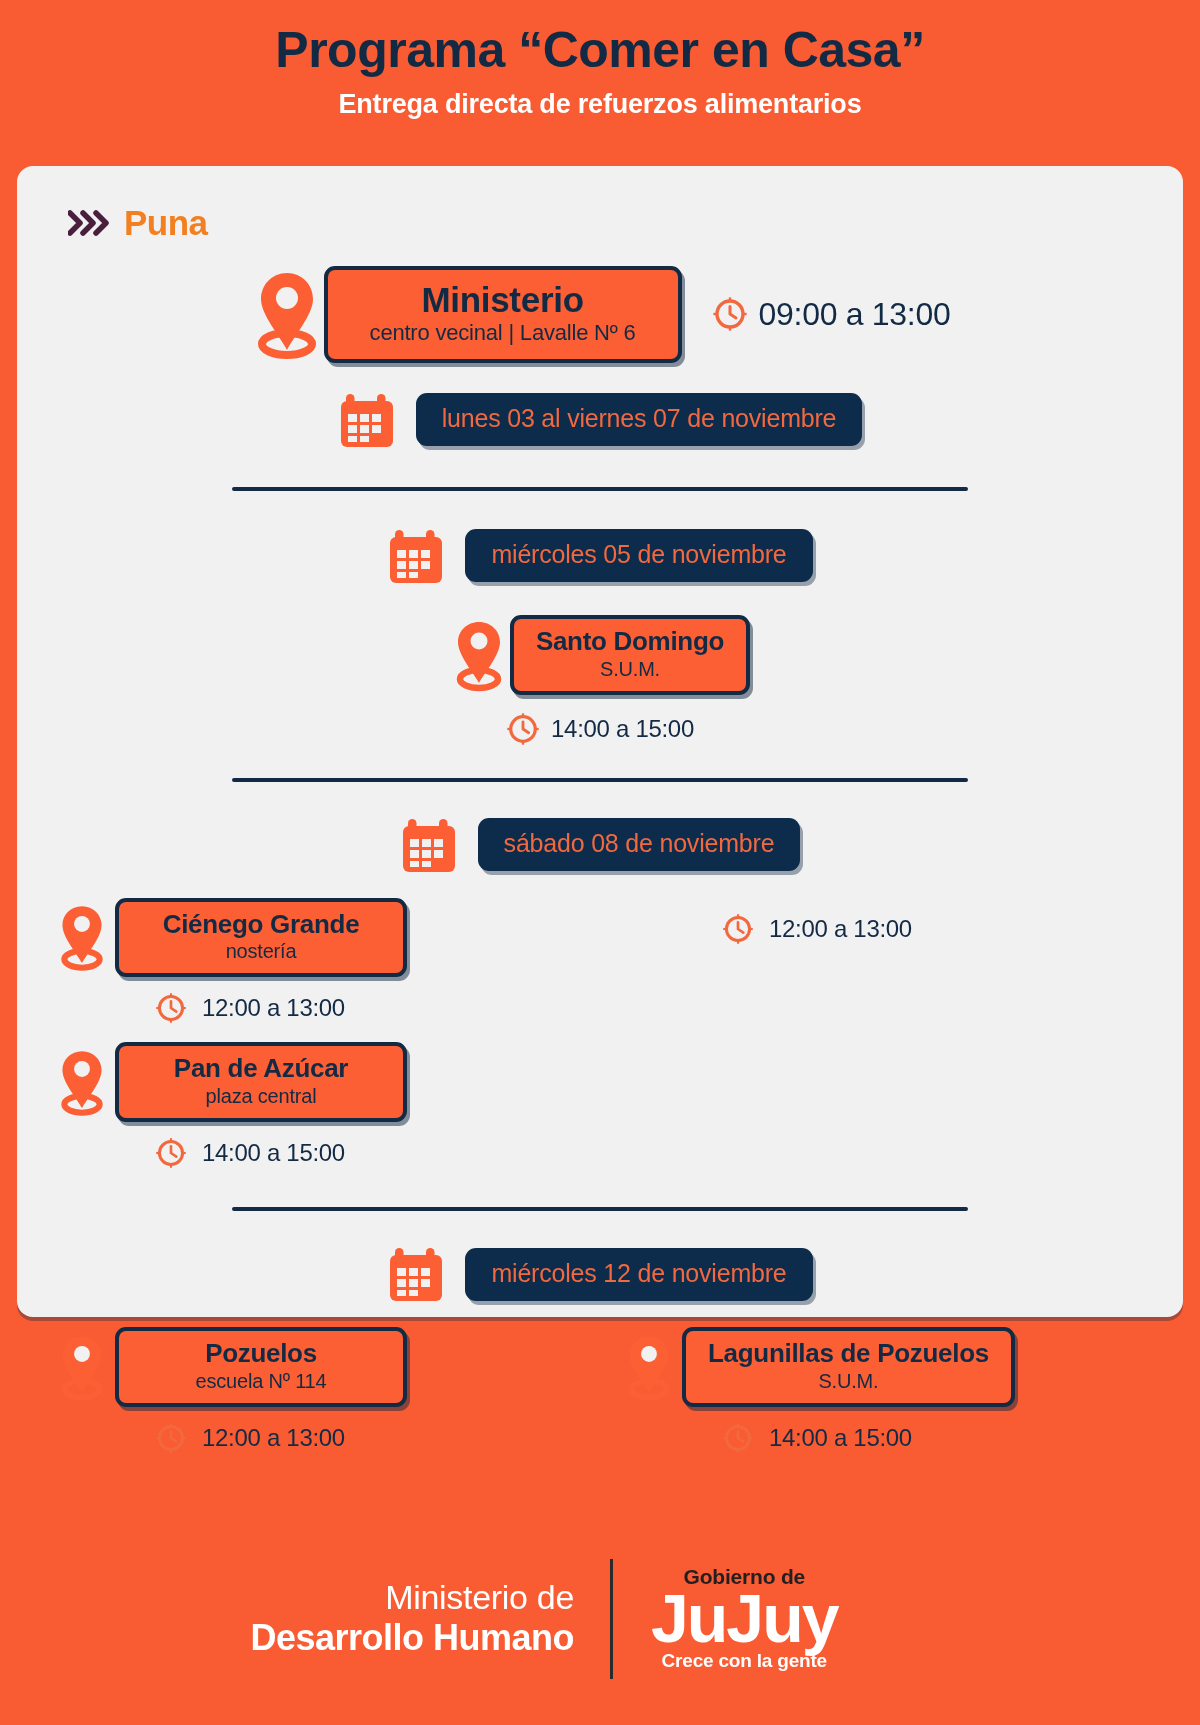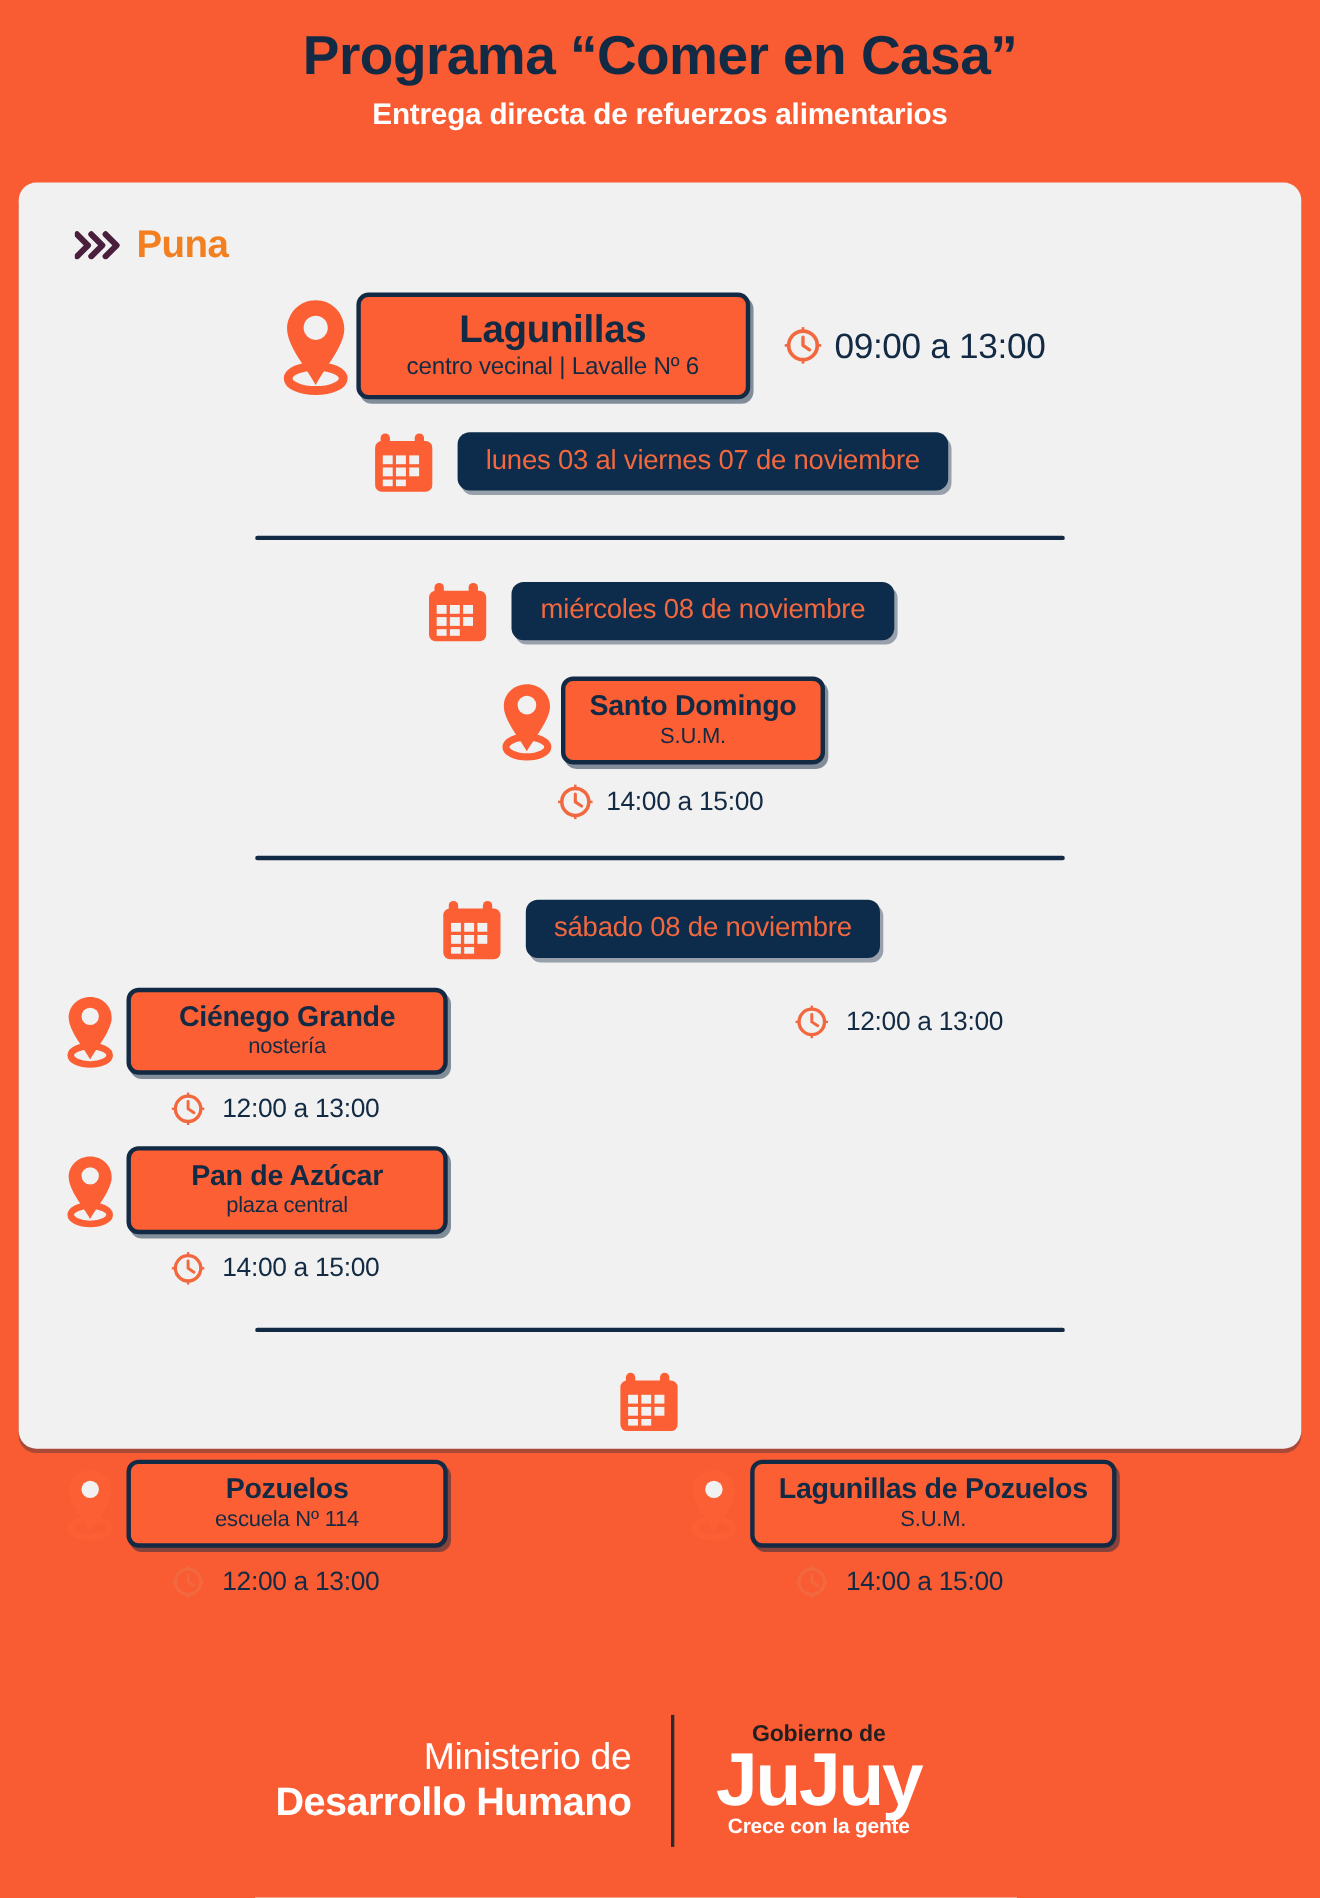--- a/index.html
+++ b/index.html
@@ -248,21 +248,21 @@
 
     <div class="row row-center" style="margin-top:23px;">
       <span>
         <svg class="icon" width="74" height="92" viewBox="0 0 74 92">
           <ellipse cx="37" cy="76" rx="25" ry="11" fill="none" stroke="#FB5F33" stroke-width="8"></ellipse>
           <path d="M37 5 C22 5 11 17 11 31 C11 47 30 68 37 82 C44 68 63 47 63 31 C63 17 52 5 37 5 Z" fill="#FB5F33"></path>
           <circle cx="37" cy="30" r="11" fill="#F1F1F1"></circle>
         </svg>
       </span>
       <div class="loc-badge big">
-        <div class="loc-name">Lagunillas</div>
+        <div class="loc-name">Ministerio</div>
         <div class="loc-sub">centro vecinal | Lavalle Nº 6</div>
       </div>
       <div class="time-wrap" style="margin-left:30px;">
         <span>
           <svg class="icon" width="36" height="36" viewBox="0 0 36 36">
             <circle cx="18" cy="18" r="13" fill="none" stroke="#F2683F" stroke-width="3.4"></circle>
             <path d="M18 10.5 L18 18 L24 22" stroke="#F2683F" stroke-width="3" fill="none" stroke-linecap="round" stroke-linejoin="round"></path>
             <rect x="16.8" y="1.4" width="2.4" height="4" fill="#F2683F"></rect>
             <rect x="16.8" y="30.6" width="2.4" height="4" fill="#F2683F"></rect>
             <rect x="1.4" y="16.8" width="4" height="2.4" fill="#F2683F"></rect>
@@ -309,21 +309,21 @@
           <rect x="22" y="25" width="9" height="8" fill="#F1F1F1"></rect>
           <rect x="34" y="25" width="9" height="8" fill="#F1F1F1"></rect>
           <rect x="10" y="36" width="9" height="8" fill="#F1F1F1"></rect>
           <rect x="22" y="36" width="9" height="8" fill="#F1F1F1"></rect>
           <rect x="34" y="36" width="9" height="8" fill="#F1F1F1"></rect>
           <rect x="10" y="47" width="9" height="6" fill="#F1F1F1"></rect>
           <rect x="22" y="47" width="9" height="6" fill="#F1F1F1"></rect>
         </svg>
       </span>
       <div class="date-badge">
-        <span class="date-text">miércoles 08 de noviembre</span>
+        <span class="date-text">miércoles 05 de noviembre</span>
       </div>
     </div>
 
     <div class="row row-center" style="margin-top:28px;">
       <span style="margin-right:2px;">
         <svg class="icon" width="58" height="74" viewBox="0 0 58 74">
           <ellipse cx="29" cy="61" rx="19" ry="9" fill="none" stroke="#FB5F33" stroke-width="6.5"></ellipse>
           <path d="M29 4 C17 4 8 13 8 24 C8 37 23 54 29 65 C35 54 50 37 50 24 C50 13 41 4 29 4 Z" fill="#FB5F33"></path>
           <circle cx="29" cy="23" r="8.5" fill="#F1F1F1"></circle>
         </svg>
@@ -465,20 +465,23 @@
           <rect x="10" y="25" width="9" height="8" fill="#F1F1F1"></rect>
           <rect x="22" y="25" width="9" height="8" fill="#F1F1F1"></rect>
           <rect x="34" y="25" width="9" height="8" fill="#F1F1F1"></rect>
           <rect x="10" y="36" width="9" height="8" fill="#F1F1F1"></rect>
           <rect x="22" y="36" width="9" height="8" fill="#F1F1F1"></rect>
           <rect x="34" y="36" width="9" height="8" fill="#F1F1F1"></rect>
           <rect x="10" y="47" width="9" height="6" fill="#F1F1F1"></rect>
           <rect x="22" y="47" width="9" height="6" fill="#F1F1F1"></rect>
         </svg>
       </span>
+      <div class="date-badge">
+        <span class="date-text">miércoles 12 de noviembre</span>
+      </div>
     </div>
 
     <div class="cols" style="margin-top:22px;">
 
       <div class="col">
         <div class="col-inner">
           <span>
             <svg class="icon" width="54" height="70" viewBox="0 0 58 74">
               <ellipse cx="29" cy="61" rx="19" ry="9" fill="none" stroke="#FB5F33" stroke-width="6.5"></ellipse>
               <path d="M29 4 C17 4 8 13 8 24 C8 37 23 54 29 65 C35 54 50 37 50 24 C50 13 41 4 29 4 Z" fill="#FB5F33"></path>

